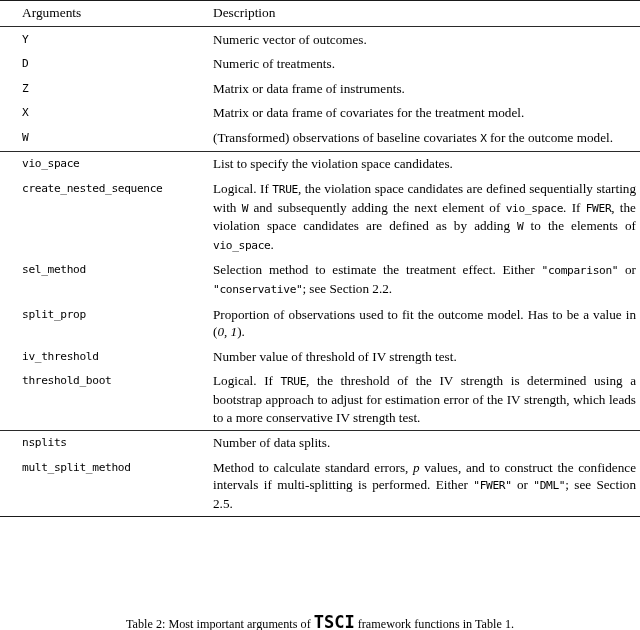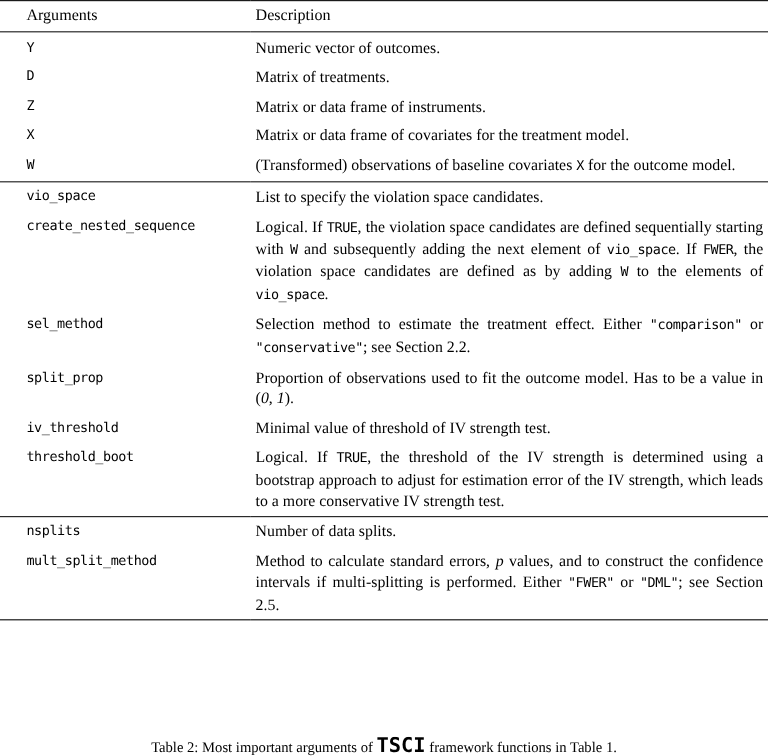--- a/index.html
+++ b/index.html
@@ -149,21 +149,21 @@
         </tr>
         <tr>
           <td class="arg">Y</td>
           <td class="desc">
             <p>Numeric vector of outcomes.</p>
           </td>
         </tr>
         <tr>
           <td class="arg">D</td>
           <td class="desc">
-            <p>Matrix of treatments.</p>
+            <p>Numeric of treatments.</p>
           </td>
         </tr>
         <tr>
           <td class="arg">Z</td>
           <td class="desc">
             <p>Matrix or data frame of instruments.</p>
           </td>
         </tr>
         <tr>
           <td class="arg">X</td>
@@ -200,21 +200,21 @@
         </tr>
         <tr>
           <td class="arg">split_prop</td>
           <td class="desc">
             <p>Proportion of observations used to fit the outcome model. Has to be a value in <span class="math">(<span class="mi">0</span>, <span class="mi">1</span>)</span>.</p>
           </td>
         </tr>
         <tr>
           <td class="arg">iv_threshold</td>
           <td class="desc">
-            <p>Minimal value of threshold of IV strength test.</p>
+            <p>Number value of threshold of IV strength test.</p>
           </td>
         </tr>
         <tr>
           <td class="arg">threshold_boot</td>
           <td class="desc">
             <p>Logical. If <code>TRUE</code>, the threshold of the IV strength is deter­mined using a bootstrap approach to adjust for estimation error of the IV strength, which leads to a more conservative IV strength test.</p>
           </td>
         </tr>
         <tr class="rule-mid">
           <td colspan="2"></td>

